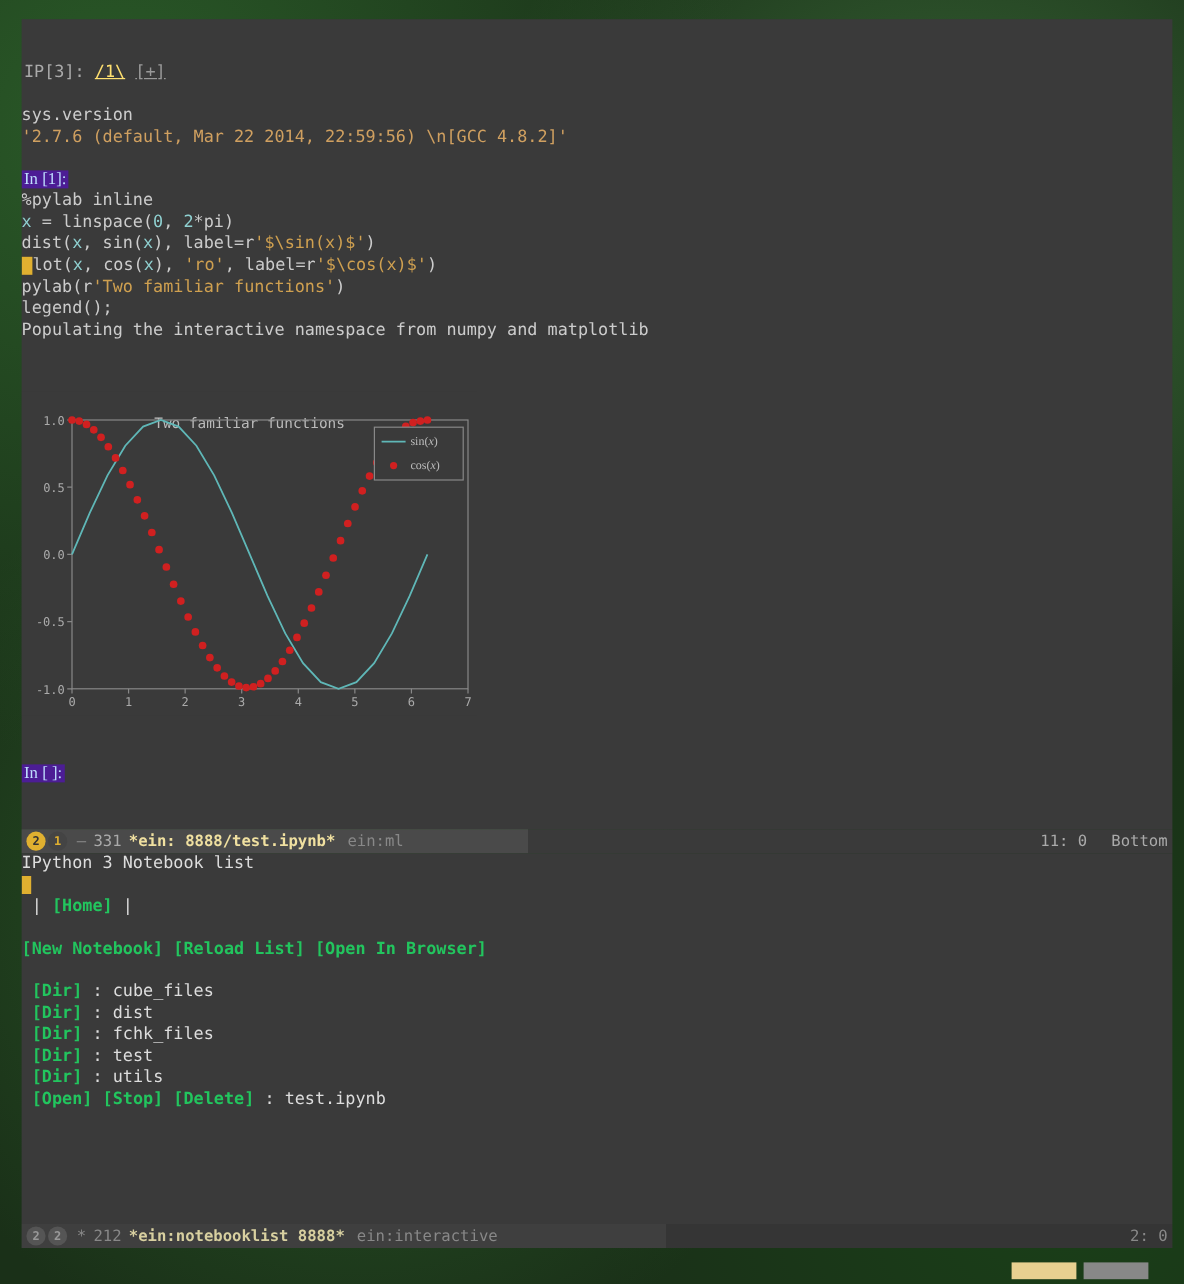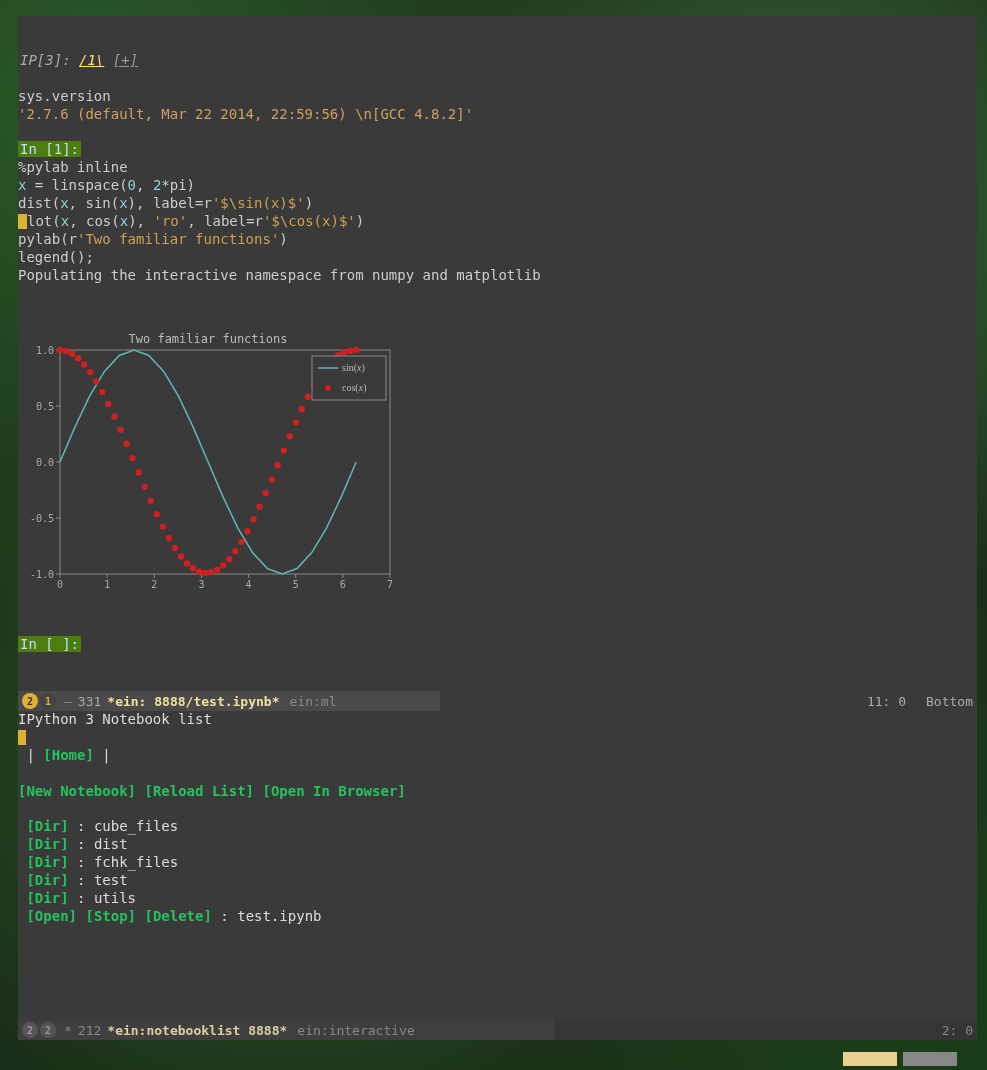--- a/index.html
+++ b/index.html
@@ -31,43 +31,42 @@
   color: #ddd;
   line-height: 1.28;
   white-space: pre;
   overflow: hidden;
 }
 .pane-top { flex: 0 0 675px; }
 .pane-bottom { flex: 1 1 auto; }
 .header-line {
   background: #3a3a3a;
   padding: 0 2px;
-  font-style: italic;
 }
 .tab-ip { color: #aaa; }
 .tab-active { color: #ffe070; text-decoration: underline; }
 .tab-plus { color: #999; text-decoration: underline; }
 
-.in-prompt { background: #4d7c0f; color: #bfdfff; padding: 0 2px; }
+.in-prompt { background: #4c1d95; color: #bfdfff; padding: 0 2px; font-family: Liberation Serif, serif; }
 .code { color: #ccc; }
 .str { color: #d0a060; }
 .str2 { color: #cfa050; margin-top: 36px; }
 .var { color: #8fd0d0; }
 
 .chart-area {
   background: #3a3a3a;
   width: 380px;
   height: 270px;
   position: relative;
   margin-top: 6px;
   margin-left: 0;
 }
 .chart-title {
   position: absolute;
-  left: 0; right: 0; top: 6px;
+  left: 0; right: 0; top: 20px;
   text-align: center;
   color: #bbb;
   font-size: 12px;
 }
 svg.plot { position: absolute; left: 0; top: 0; }
 
 .modeline {
   height: 20px;
   display: flex;
   align-items: center;

